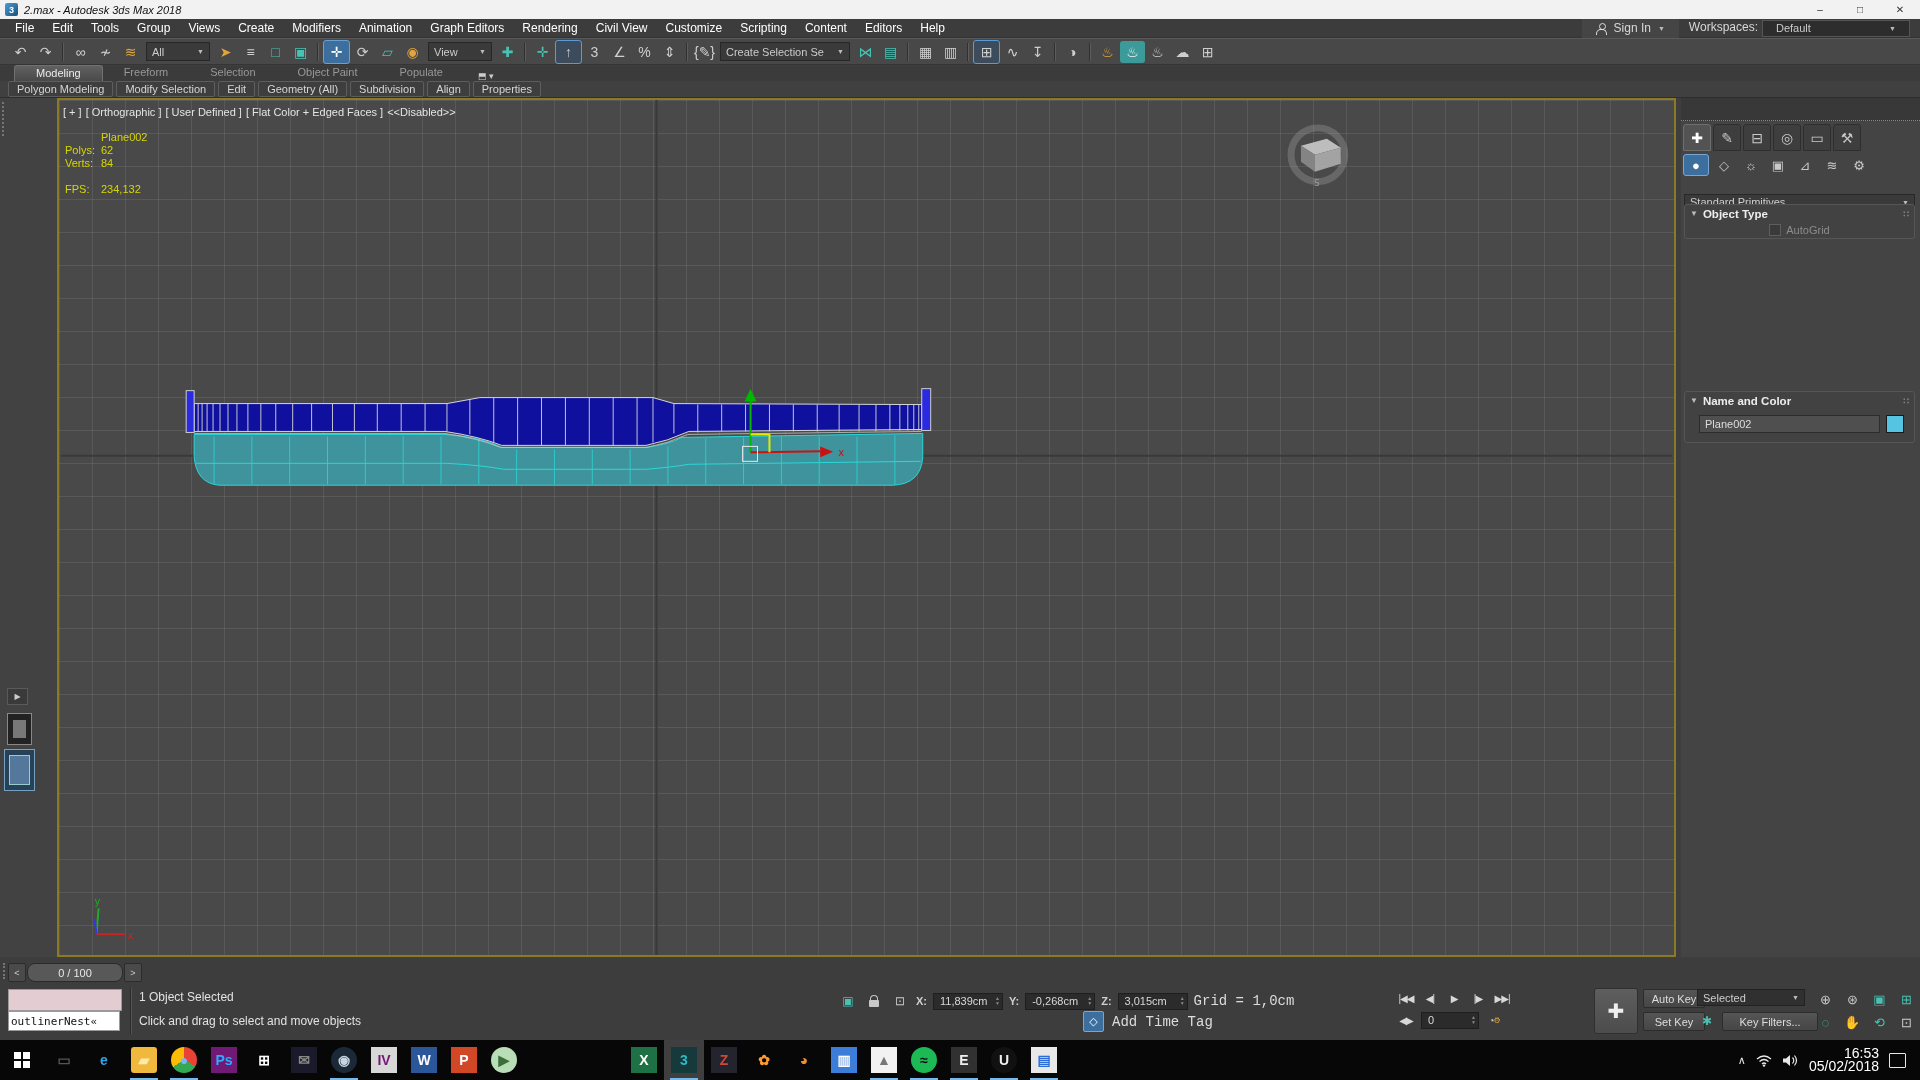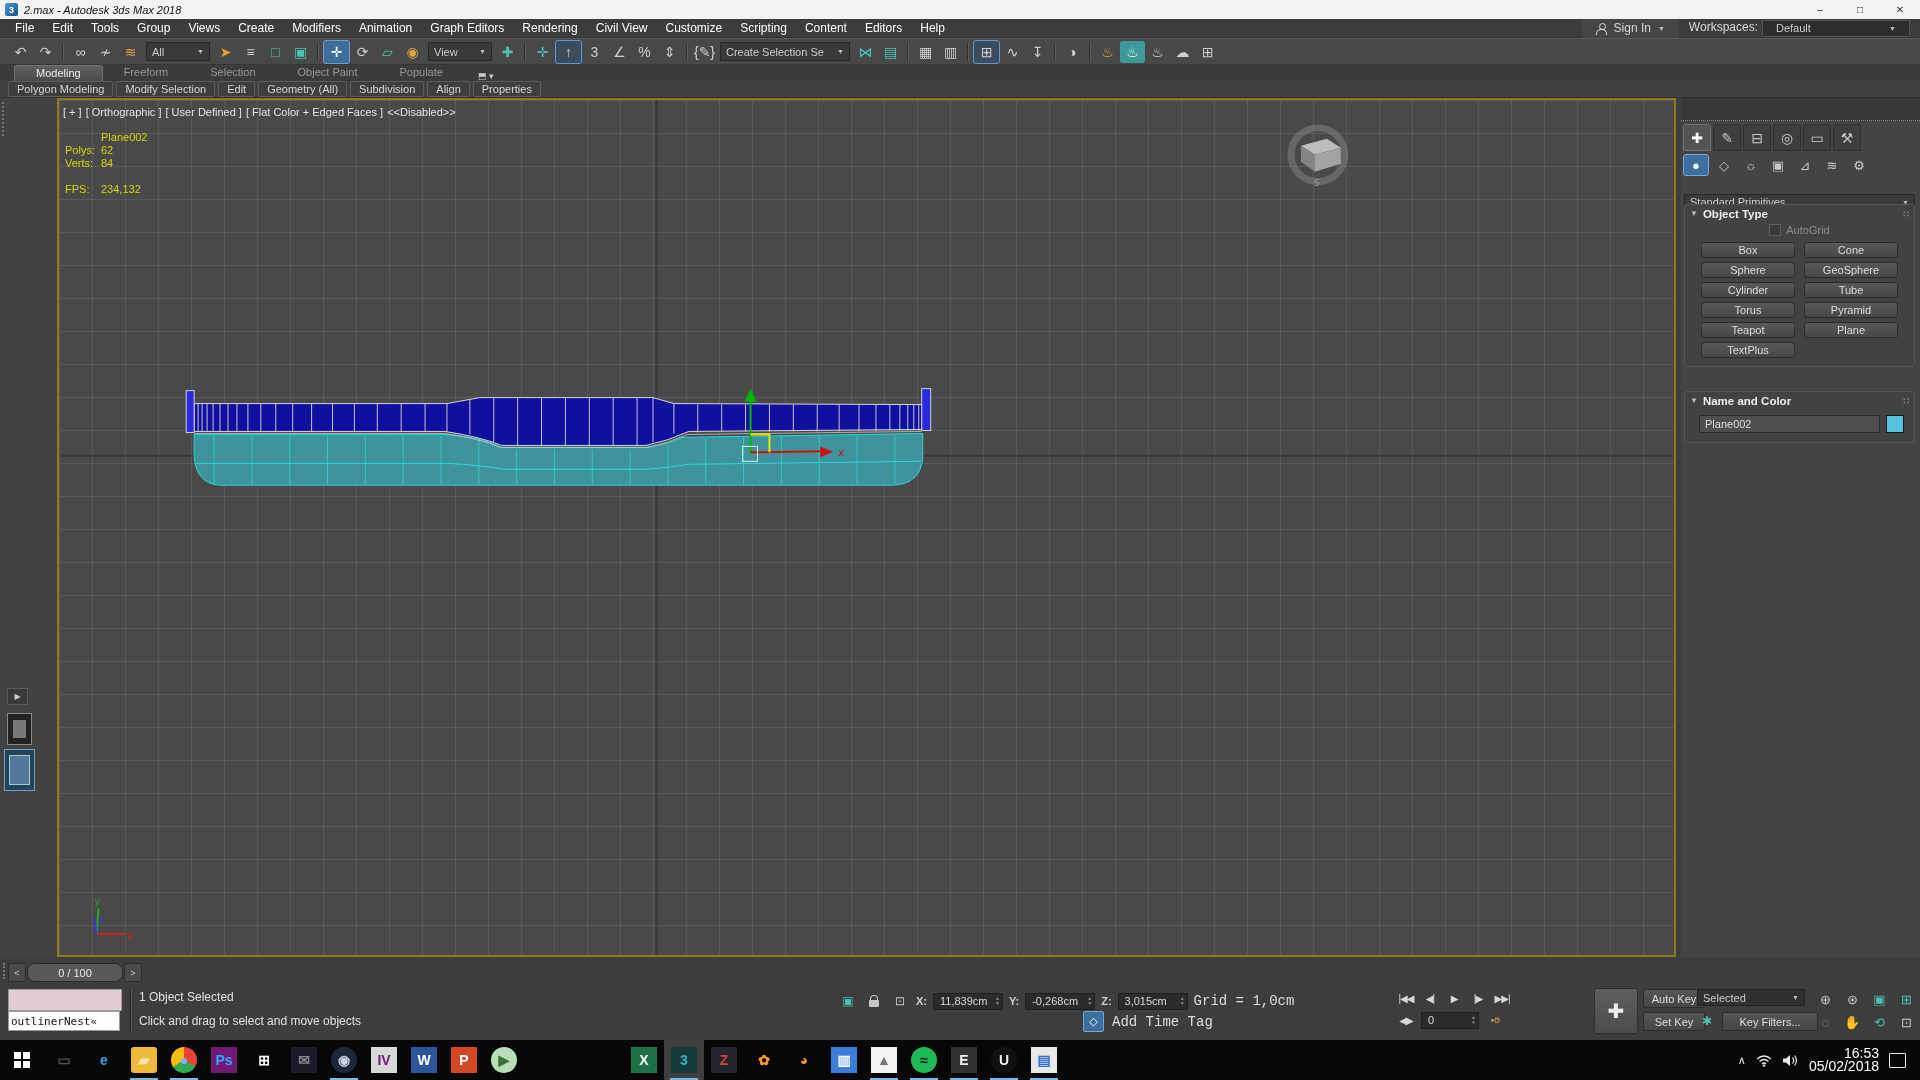--- a/index.html
+++ b/index.html
@@ -557,34 +557,20 @@
   <div class="rollout" style="top:106px;">
     <div class="ro-head">
       <span class="ro-arrow">▼</span>
       <span>Object Type</span>
       <span class="ro-grip">∷</span>
     </div>
     <div class="autogrid">
       <span class="checkbox"></span>
       <span>AutoGrid</span>
     </div>
-    <div class="ot-grid">
-
-    <span class="ot-btn">Box</span>
-        <span class="ot-btn">Cone</span>
-        <span class="ot-btn">Sphere</span>
-        <span class="ot-btn">GeoSphere</span>
-        <span class="ot-btn">Cylinder</span>
-        <span class="ot-btn">Tube</span>
-        <span class="ot-btn">Torus</span>
-        <span class="ot-btn">Pyramid</span>
-        <span class="ot-btn">Teapot</span>
-        <span class="ot-btn">Plane</span>
-        <span class="ot-btn">TextPlus</span>
-      </div>
   </div>
 
   <div class="rollout" style="top:293px;">
     <div class="ro-head">
       <span class="ro-arrow">▼</span>
       <span>Name and Color</span>
       <span class="ro-grip">∷</span>
     </div>
     <div class="nc-row">
       <span class="nc-field">Plane002</span>

